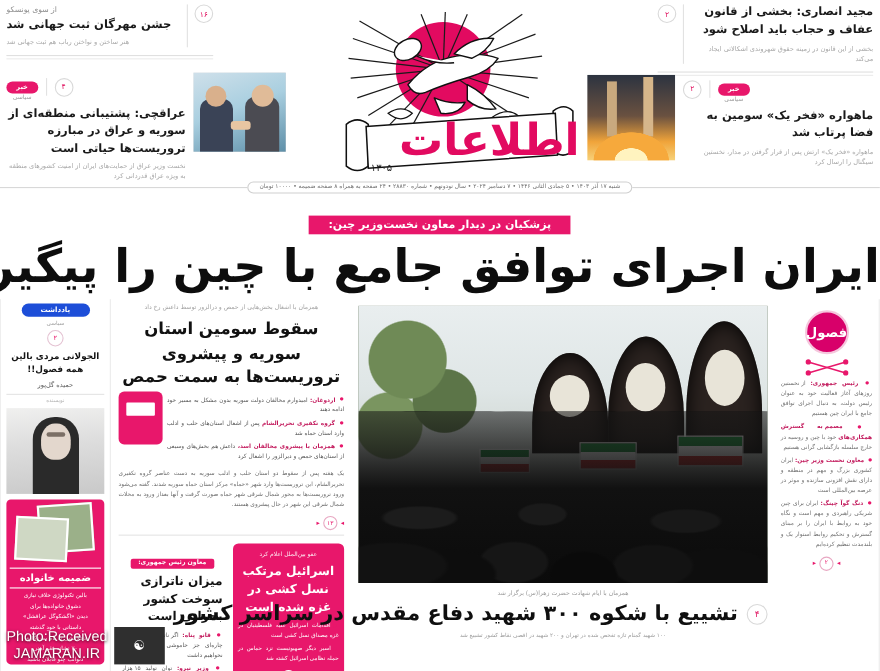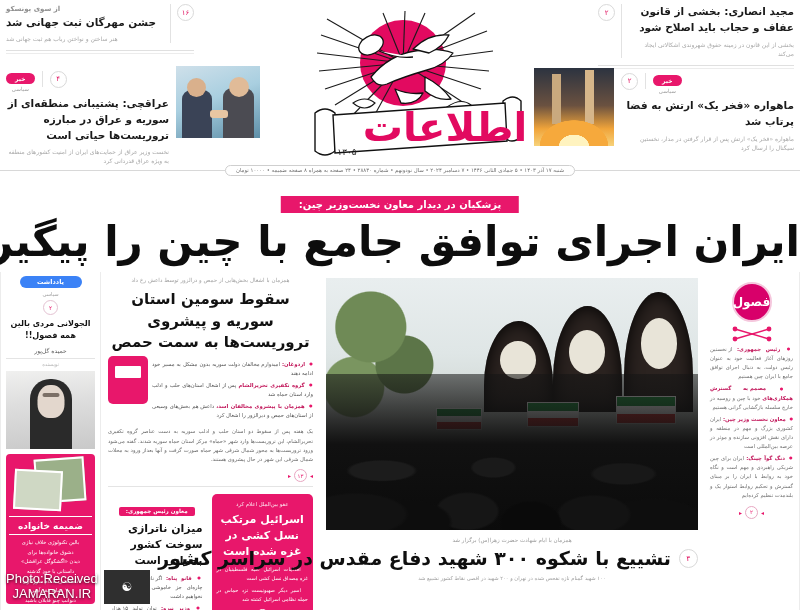--- a/index.html
+++ b/index.html
@@ -98,21 +98,21 @@
     width:11px;height:11px;border-radius:50%;border:1px solid #e8a7c2;
     display:flex;align-items:center;justify-content:center;font-size:5.5px;color:#e8176b;
   }
 
   
   .rail-l{
     position:absolute;top:0;left:0;width:100px;bottom:0;
     border-left:1px solid #ececec;box-sizing:border-box;padding:4px 5px 0 5px;
   }
   .note-badge{
-    background:#3b82f6;color:#fff;font-size:6.5px;font-weight:bold;
+    background:#1d4ed8;color:#fff;font-size:6.5px;font-weight:bold;
     border-radius:9px;padding:2px 0;text-align:center;width:62px;margin:0 auto;
   }
   .note-sub{font-size:5.2px;color:#a0a0a0;text-align:center;margin-top:3px;}
   .circ-num{
     width:13px;height:13px;border-radius:50%;border:1px solid #e4c2d2;
     color:#e8176b;font-size:6px;display:flex;align-items:center;justify-content:center;
     margin:3px auto;
   }
   .note-title{font-size:8px;font-weight:bold;text-align:center;line-height:1.5;color:#141414;}
   .note-author{font-size:6px;color:#5a5a5a;text-align:center;margin-top:5px;}
@@ -314,21 +314,21 @@
         <text x="170" y="136" text-anchor="middle" font-family="'DejaVu Sans','Liberation Sans',sans-serif" font-size="40" font-weight="bold" fill="#e20a60">اطلاعات</text>
         <text x="72" y="150" text-anchor="middle" font-family="'DejaVu Sans',sans-serif" font-size="9" fill="#1c1c1c">۱۳۰۵</text>
       </svg>
     </div>
 
     <div class="tl-block" style="top:4px;left:6px;width:188px;">
       <div style="display:flex;align-items:flex-start;gap:6px;">
         <div class="pagenum">۱۶</div>
         <div class="vrule" style="align-self:stretch;"></div>
         <div style="flex:1;text-align:left;">
-          <div class="kicker-sm" style="color:#8d8d8d;font-size:7px;font-weight:bold;">از سوی یونسکو</div>
+          <div class="kicker-sm" style="color:#8d8d8d;font-size:7px;font-weight:normal;">از سوی یونسکو</div>
           <div class="hl-sm" style="margin-top:1px;">جشن مهرگان ثبت جهانی شد</div>
           <div class="deck-sm" style="margin-top:3px;">هنر ساختن و نواختن رباب هم ثبت جهانی شد</div>
         </div>
       </div>
       <div class="hrule2" style="margin-top:7px;"></div>
     </div>
 
     <div class="tl-block" style="top:66px;left:6px;width:254px;">
       <div style="display:flex;gap:7px;align-items:flex-start;">
         <div class="thumb-ph" style="width:84px;height:72px;flex:none;position:relative;overflow:hidden;">
@@ -376,21 +376,21 @@
         </div>
         <div style="flex:1;">
           <div style="display:flex;align-items:center;gap:7px;flex-direction:row-reverse;">
             <div class="pagenum">۲</div>
             <div class="vrule" style="height:16px;"></div>
             <div style="text-align:center;">
               <div class="badge-pink">خبر</div>
               <div class="badge-sub">سیاسی</div>
             </div>
           </div>
-          <div class="hl-sm" style="margin-top:4px;text-align:right;">ماهواره «فخر یک» ارتش به فضا پرتاب شد</div>
+          <div class="hl-sm" style="margin-top:4px;text-align:right;">ماهواره «فخر یک» سومین به فضا پرتاب شد</div>
           <div class="deck-sm" style="margin-top:4px;text-align:right;">ماهواره «فخر یک» ارتش پس از قرار گرفتن در مدار، نخستین سیگنال را ارسال کرد</div>
         </div>
       </div>
     </div>
 
     <div class="datebar">
       <div class="dateline-rule"></div>
       <div class="dateline">شنبه ۱۷ آذر ۱۴۰۳ • ۵ جمادی الثانی ۱۴۴۶ • ۷ دسامبر ۲۰۲۴ • سال نودونهم • شماره ۲۸۸۳۰ • ۲۴ صفحه به همراه ۸ صفحه ضمیمه • ۱۰۰۰۰ تومان</div>
       <div class="dateline-rule"></div>
     </div>

